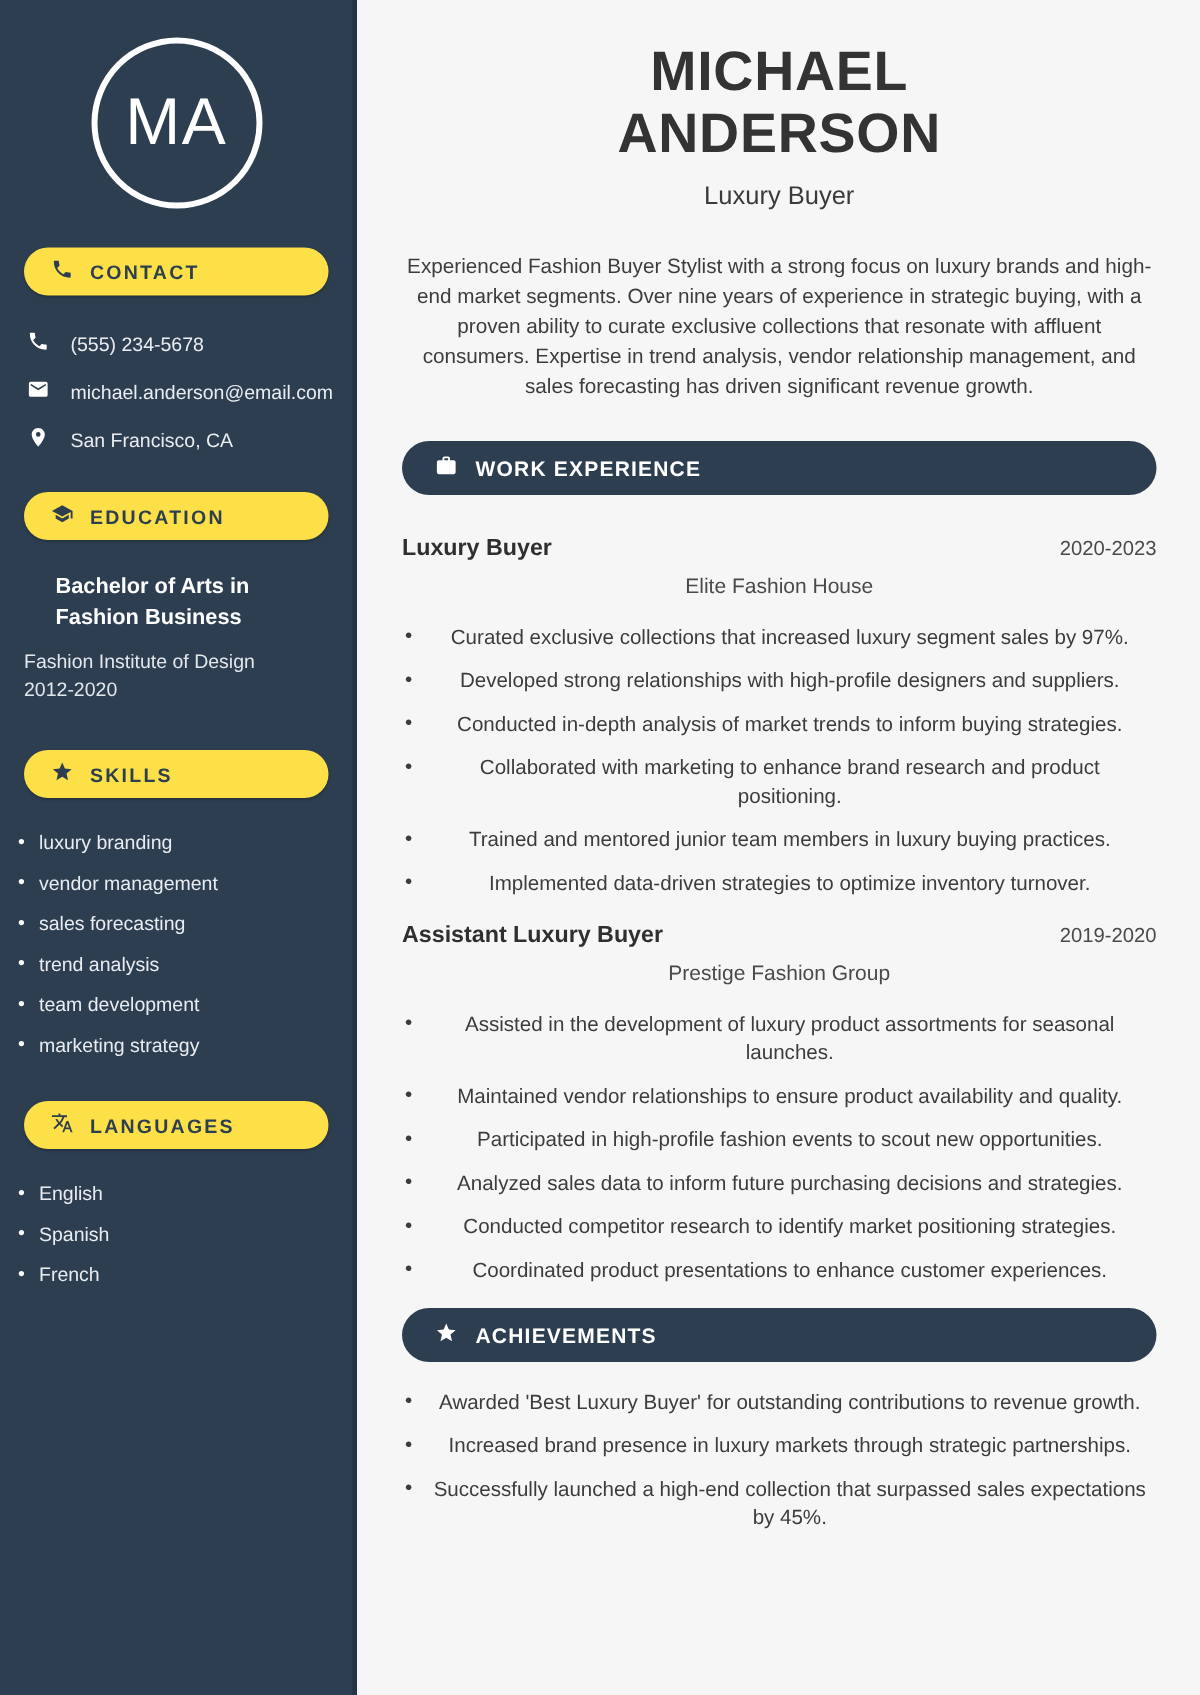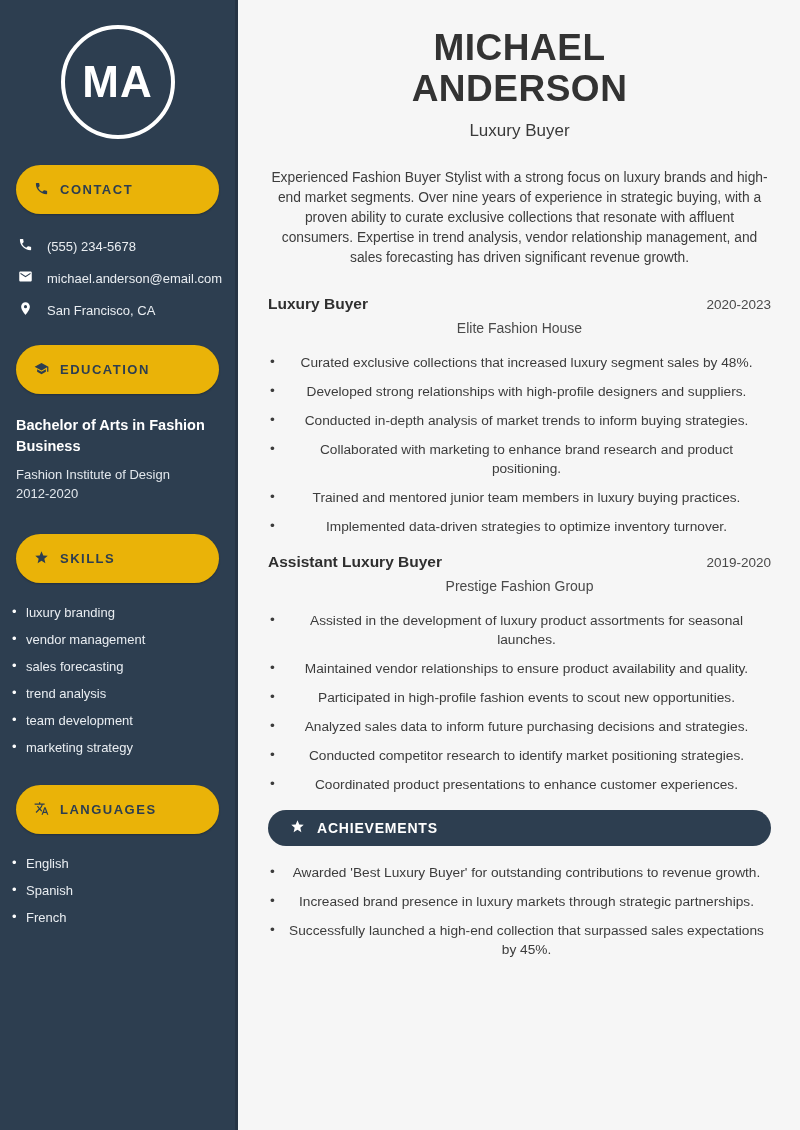--- a/index.html
+++ b/index.html
@@ -21,49 +21,49 @@
     color: #e9edf1;
   }
   .avatar {
     width: 114px; height: 114px;
     border: 4px solid #ffffff;
     border-radius: 50%;
     margin: 0 auto;
     display: flex; align-items: center; justify-content: center;
     color: #ffffff;
     font-size: 44px;
-    font-weight: 700;
+    font-weight: 400;
     letter-spacing: 1px;
   }
   .side-pill {
     margin: 26px 16px 0 16px;
-    background: #eab308;
+    background: #fde047;
     border-radius: 999px;
-    height: 49px;
+    height: 32px;
     display: flex; align-items: center;
     gap: 11px;
     padding: 10px 18px;
     color: #2d3e50;
     font-weight: bold;
     font-size: 13px;
     letter-spacing: 1.5px;
     box-shadow: 0 1px 2px rgba(0,0,0,0.25);
   }
   .side-pill svg { width: 15px; height: 15px; flex: 0 0 auto; }
   .contact-list { padding: 9px 16px 0 18px; }
   .contact-row {
     display: flex; align-items: center; gap: 14px;
     margin-top: 14px;
     font-size: 13px;
     color: #e9edf1;
   }
   .contact-row svg { width: 15px; height: 15px; fill: #ffffff; flex: 0 0 auto; }
   .edu-block { padding: 21px 16px 0 16px; }
   .edu-degree {
-    color: #ffffff; font-weight: bold; font-size: 14.5px; line-height: 21px;
+    color: #ffffff; font-weight: bold; font-size: 14.5px; line-height: 21px; margin-left: 21px;
   }
   .edu-school { margin-top: 8px; font-size: 13px; color: #e2e7ec; line-height: 19px; }
   .edu-years { font-size: 13px; color: #e2e7ec; line-height: 19px; }
   .side-list { list-style: none; padding: 10px 16px 0 12px; }
   .side-list li {
     font-size: 13px; color: #e9edf1;
     margin-top: 12px;
     padding-left: 14px;
     position: relative;
   }
@@ -233,28 +233,36 @@
   <main class="main">
 
     <h1 class="name">
       <span>MICHAEL</span>
       <span>ANDERSON</span>
     </h1>
     <div class="job-subtitle">Luxury Buyer</div>
 
     <p class="summary">Experienced Fashion Buyer Stylist with a strong focus on luxury brands and high-end market segments. Over nine years of experience in strategic buying, with a proven ability to curate exclusive collections that resonate with affluent consumers. Expertise in trend analysis, vendor relationship management, and sales forecasting has driven significant revenue growth.</p>
 
+    <div class="main-pill">
+      <span>
+        <svg viewBox="0 0 24 24">
+            <path d="M20 6h-4V4c0-1.11-.89-2-2-2h-4c-1.11 0-2 .89-2 2v2H4c-1.11 0-1.99.89-1.99 2L2 19c0 1.11.89 2 2 2h16c1.11 0 2-.89 2-2V8c0-1.11-.89-2-2-2zm-6 0h-4V4h4v2z"></path>
+          </svg>
+      </span>
+      <span>WORK EXPERIENCE</span>
+    </div>
 
     <div class="job-head">
       <span class="job-title">Luxury Buyer</span>
       <span class="job-dates">2020-2023</span>
     </div>
     <div class="job-company">Elite Fashion House</div>
     <ul class="bullet-list">
-      <li>Curated exclusive collections that increased luxury segment sales by 48%.</li>
+      <li>Curated exclusive collections that increased luxury segment sales by 97%.</li>
       <li>Developed strong relationships with high-profile designers and suppliers.</li>
       <li>Conducted in-depth analysis of market trends to inform buying strategies.</li>
       <li>Collaborated with marketing to enhance brand research and product positioning.</li>
       <li>Trained and mentored junior team members in luxury buying practices.</li>
       <li>Implemented data-driven strategies to optimize inventory turnover.</li>
     </ul>
 
     <div class="job-head" style="margin-top:17px">
       <span class="job-title">Assistant Luxury Buyer</span>
       <span class="job-dates">2019-2020</span>

